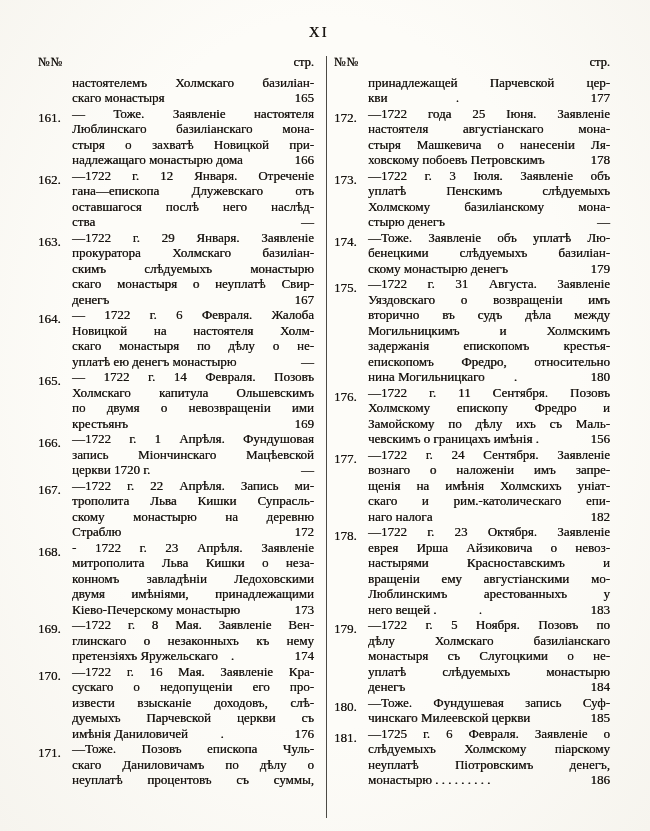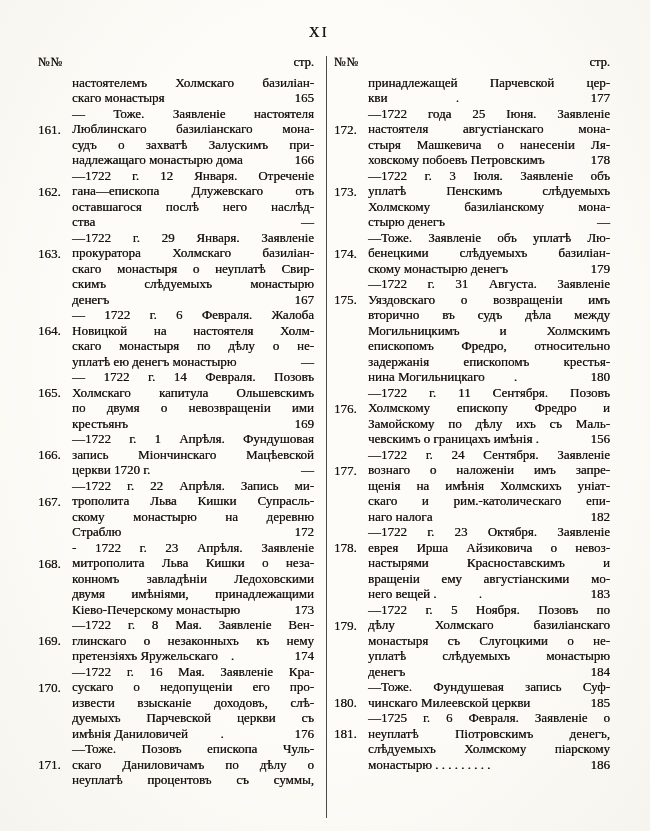--- a/index.html
+++ b/index.html
@@ -44,21 +44,21 @@
     font-size: 12.5px;
     margin-bottom: 4px;
   }
   .col-header .num-label { letter-spacing: 0.5px; }
   .entry {
     position: relative;
     padding-left: 34px;
   }
   .entry-number {
     position: absolute;
-    left: 0; top: 16px;
+    left: 0; top: 4px;
     white-space: nowrap;
   }
   .line {
     text-align: justify;
     text-align-last: justify;
     height: 15.5px;
     overflow: visible;
   }
   .line.final {
     text-align: left;
@@ -87,36 +87,36 @@
   </div>
   <div class="entries">
       <div class="entry">
         <div class="line"><span class="line-text">настоятелемъ Холмскаго базиліан-</span></div>
         <div class="line final"><span class="line-text">скаго монастыря</span><span class="page">165</span></div>
       </div>
       <div class="entry">
         <span class="entry-number">161.</span>
         <div class="line"><span class="line-text">— Тоже. Заявленіе настоятеля</span></div>
         <div class="line"><span class="line-text">Люблинскаго базиліанскаго мона-</span></div>
-        <div class="line"><span class="line-text">судъ о захватѣ Залускимъ при-</span></div>
+        <div class="line"><span class="line-text">стыря о захватѣ Новицкой при-</span></div>
         <div class="line final"><span class="line-text">надлежащаго монастырю дома</span><span class="page">166</span></div>
       </div>
       <div class="entry">
         <span class="entry-number">162.</span>
         <div class="line"><span class="line-text">—1722 г. 12 Января. Отреченіе</span></div>
         <div class="line"><span class="line-text">гана—епископа Длужевскаго отъ</span></div>
         <div class="line"><span class="line-text">оставшагося послѣ него наслѣд-</span></div>
         <div class="line final"><span class="line-text">ства</span><span class="page">—</span></div>
       </div>
       <div class="entry">
         <span class="entry-number">163.</span>
         <div class="line"><span class="line-text">—1722 г. 29 Января. Заявленіе</span></div>
         <div class="line"><span class="line-text">прокуратора Холмскаго базиліан-</span></div>
+        <div class="line"><span class="line-text">скимъ слѣдуемыхъ монастырю</span></div>
         <div class="line"><span class="line-text">скаго монастыря о неуплатѣ Свир-</span></div>
-        <div class="line"><span class="line-text">скимъ слѣдуемыхъ монастырю</span></div>
         <div class="line final"><span class="line-text">денегъ</span><span class="page">167</span></div>
       </div>
       <div class="entry">
         <span class="entry-number">164.</span>
         <div class="line"><span class="line-text">— 1722 г. 6 Февраля. Жалоба</span></div>
         <div class="line"><span class="line-text">Новицкой на настоятеля Холм-</span></div>
         <div class="line"><span class="line-text">скаго монастыря по дѣлу о не-</span></div>
         <div class="line final"><span class="line-text">уплатѣ ею денегъ монастырю</span><span class="page">—</span></div>
       </div>
       <div class="entry">
@@ -199,22 +199,22 @@
         <div class="line"><span class="line-text">—Тоже. Заявленіе объ уплатѣ Лю-</span></div>
         <div class="line"><span class="line-text">бенецкими слѣдуемыхъ базиліан-</span></div>
         <div class="line final"><span class="line-text">скому монастырю денегъ</span><span class="page">179</span></div>
       </div>
       <div class="entry">
         <span class="entry-number">175.</span>
         <div class="line"><span class="line-text">—1722 г. 31 Августа. Заявленіе</span></div>
         <div class="line"><span class="line-text">Уяздовскаго о возвращеніи имъ</span></div>
         <div class="line"><span class="line-text">вторично въ судъ дѣла между</span></div>
         <div class="line"><span class="line-text">Могильницкимъ и Холмскимъ</span></div>
+        <div class="line"><span class="line-text">задержанія епископомъ крестья-</span></div>
         <div class="line"><span class="line-text">епископомъ Фредро, относительно</span></div>
-        <div class="line"><span class="line-text">задержанія епископомъ крестья-</span></div>
         <div class="line final"><span class="line-text">нина Могильницкаго         .</span><span class="page">180</span></div>
       </div>
       <div class="entry">
         <span class="entry-number">176.</span>
         <div class="line"><span class="line-text">—1722 г. 11 Сентября. Позовъ</span></div>
         <div class="line"><span class="line-text">Холмскому епископу Фредро и</span></div>
         <div class="line"><span class="line-text">Замойскому по дѣлу ихъ съ Маль-</span></div>
         <div class="line final"><span class="line-text">чевскимъ о границахъ имѣнія .</span><span class="page">156</span></div>
       </div>
       <div class="entry">
@@ -224,36 +224,37 @@
         <div class="line"><span class="line-text">щенія на имѣнія Холмскихъ уніат-</span></div>
         <div class="line"><span class="line-text">скаго и рим.-католическаго епи-</span></div>
         <div class="line final"><span class="line-text">наго налога</span><span class="page">182</span></div>
       </div>
       <div class="entry">
         <span class="entry-number">178.</span>
         <div class="line"><span class="line-text">—1722 г. 23 Октября. Заявленіе</span></div>
         <div class="line"><span class="line-text">еврея Ирша Айзиковича о невоз-</span></div>
         <div class="line"><span class="line-text">настырями Красноставскимъ и</span></div>
         <div class="line"><span class="line-text">вращеніи ему августіанскими мо-</span></div>
+        <div class="line"><span class="line-text">Люблинскимъ арестованныхъ у</span></div>
         <div class="line final"><span class="line-text">него вещей .             .</span><span class="page">183</span></div>
       </div>
       <div class="entry">
         <span class="entry-number">179.</span>
         <div class="line"><span class="line-text">—1722 г. 5 Ноября. Позовъ по</span></div>
         <div class="line"><span class="line-text">дѣлу Холмскаго базиліанскаго</span></div>
         <div class="line"><span class="line-text">монастыря съ Слугоцкими о не-</span></div>
         <div class="line"><span class="line-text">уплатѣ слѣдуемыхъ монастырю</span></div>
         <div class="line final"><span class="line-text">денегъ</span><span class="page">184</span></div>
       </div>
       <div class="entry">
         <span class="entry-number">180.</span>
         <div class="line"><span class="line-text">—Тоже. Фундушевая запись Суф-</span></div>
         <div class="line final"><span class="line-text">чинскаго Милеевской церкви</span><span class="page">185</span></div>
       </div>
       <div class="entry">
         <span class="entry-number">181.</span>
         <div class="line"><span class="line-text">—1725 г. 6 Февраля. Заявленіе о</span></div>
+        <div class="line"><span class="line-text">слѣдуемыхъ Холмскому піарскому</span></div>
         <div class="line"><span class="line-text">неуплатѣ Піотровскимъ денегъ,</span></div>
-        <div class="line"><span class="line-text">слѣдуемыхъ Холмскому піарскому</span></div>
         <div class="line final"><span class="line-text">монастырю . . . . . . . . .</span><span class="page">186</span></div>
       </div>
     </div>
 </div>
 
 </body></html>

